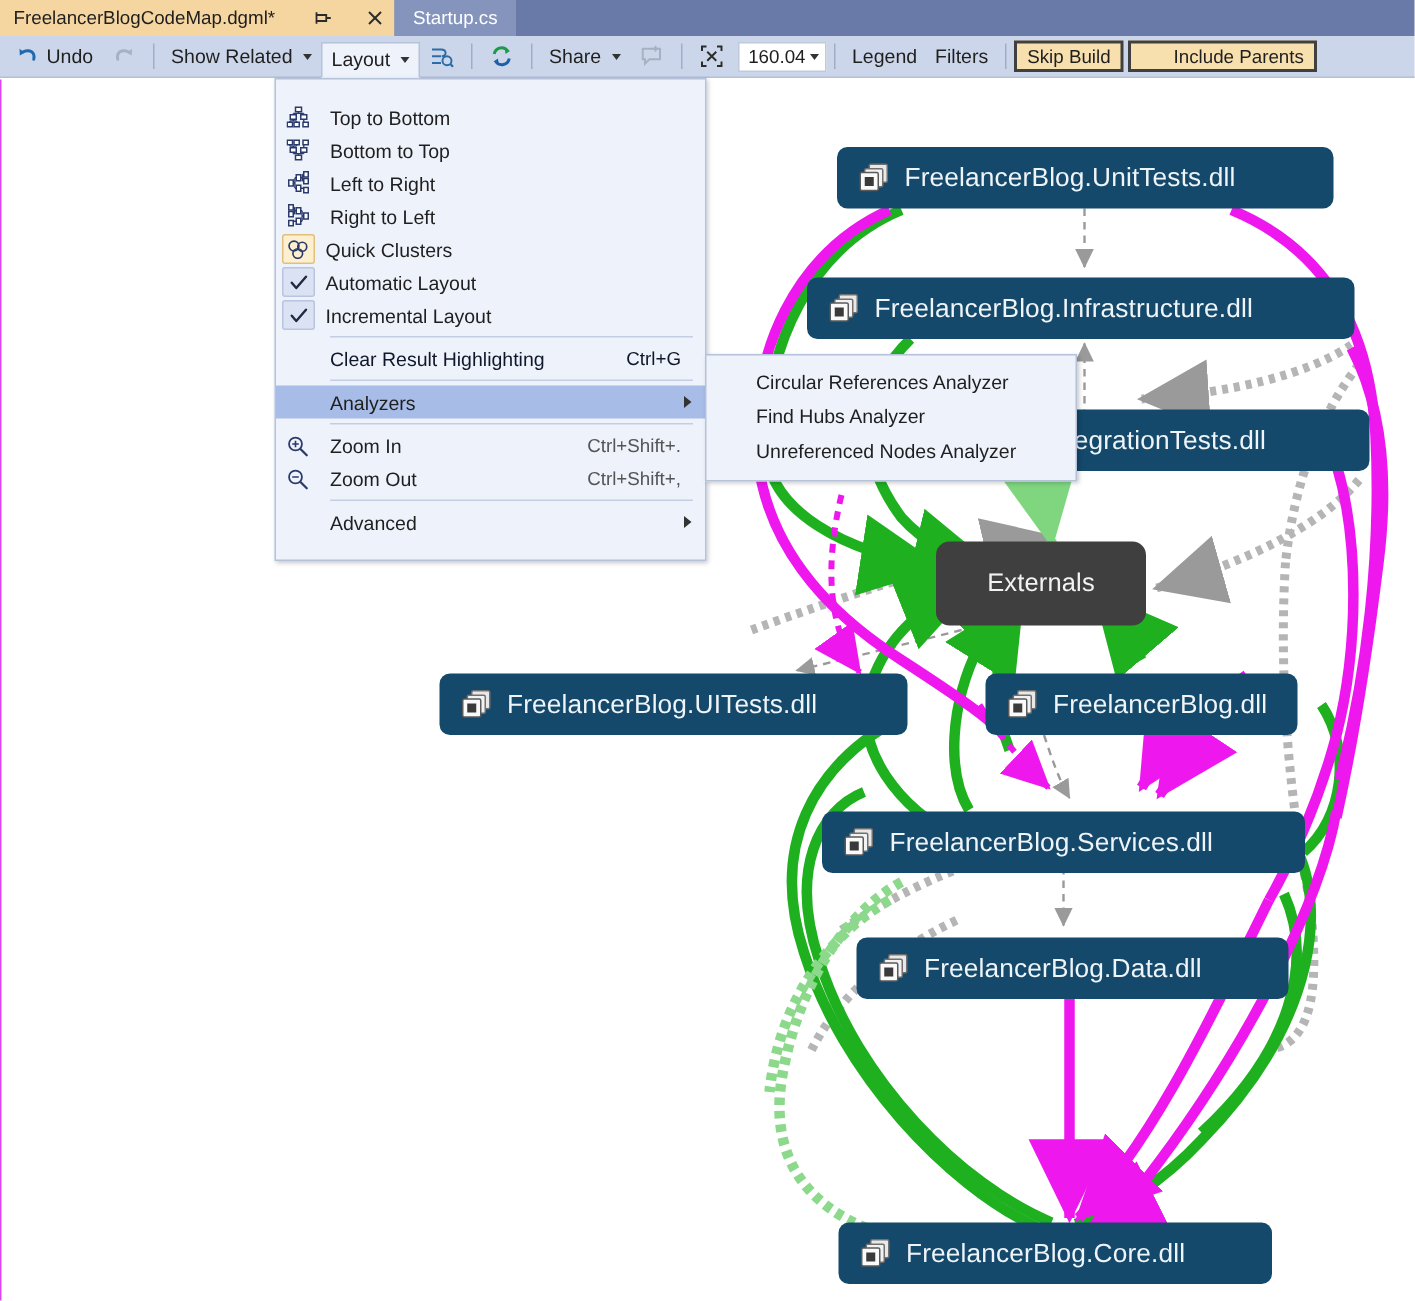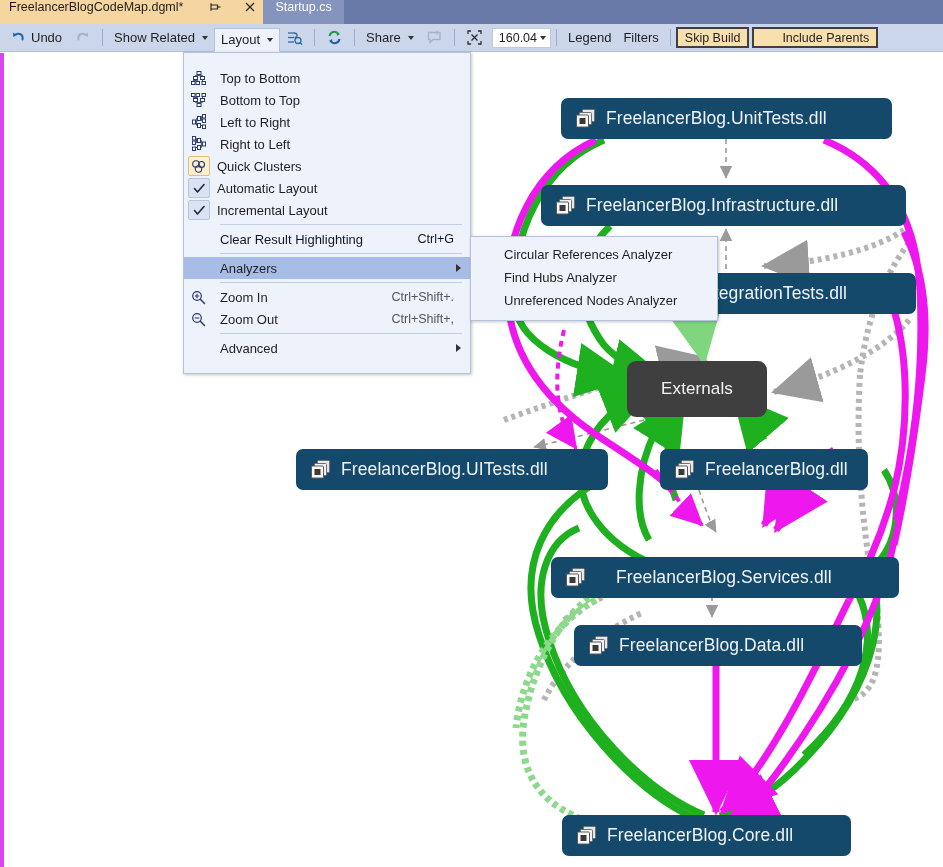--- a/index.html
+++ b/index.html
@@ -27,20 +27,21 @@
     position: absolute;
     left: 0; top: 0;
     width: 943px; height: 24px;
     background: #6a7aa8;
     display: flex;
     align-items: flex-end;
   }
   .tab {
     height: 24px;
     display: flex;
+    align-items: center;
     font-size: 12.5px;
     padding: 0 6px 0 9px;
     box-sizing: border-box;
     white-space: nowrap;
     user-select: none;
     gap: 15px;
   }
   .tab.active {
     background: #f6d6a0;
     color: #1e1e1e;
@@ -136,21 +137,21 @@
     white-space: nowrap;
   }
   .pillbtn + .pillbtn { margin-left: 3px; padding-left: 28px; }
 
   
   .canvas {
     position: absolute;
     left: 0; top: 53px;
     width: 943px; height: 814px;
     background: #ffffff;
-    border-left: 4px solid #d946ef;
+    border-left: 1px solid #d946ef;
     box-sizing: border-box;
     overflow: hidden;
   }
   .canvas svg.graph {
     position: absolute;
     left: 0; top: -53px;
     width: 943px; height: 867px;
   }
 
   
@@ -535,21 +536,21 @@
         <svg width="22" height="21" viewBox="0 0 22 21">
           <rect x="7.5" y="1.5" width="12" height="12" rx="1" fill="#e8e8e8" stroke="#707070"></rect>
           <rect x="4.5" y="4.5" width="12" height="12" rx="1" fill="#f2f2f2" stroke="#707070"></rect>
           <rect x="1.5" y="7" width="12" height="12" rx="1" fill="#fafafa" stroke="#5a5a5a"></rect>
           <rect x="4.5" y="10" width="6" height="6" fill="#3a3a3a"></rect>
         </svg>
       </span>
       <span class="nlabel">FreelancerBlog.dll</span>
     </div>
 
-    <div class="gnode" style="left:547px; top:504px; width:348px; height:41px;gap:20px;">
+    <div class="gnode" style="left:547px; top:488px; width:322px; height:41px;">
       <span class="nicon">
         <svg width="22" height="21" viewBox="0 0 22 21">
           <rect x="7.5" y="1.5" width="12" height="12" rx="1" fill="#e8e8e8" stroke="#707070"></rect>
           <rect x="4.5" y="4.5" width="12" height="12" rx="1" fill="#f2f2f2" stroke="#707070"></rect>
           <rect x="1.5" y="7" width="12" height="12" rx="1" fill="#fafafa" stroke="#5a5a5a"></rect>
           <rect x="4.5" y="10" width="6" height="6" fill="#3a3a3a"></rect>
         </svg>
       </span>
       <span class="nlabel">FreelancerBlog.Services.dll</span>
     </div>

